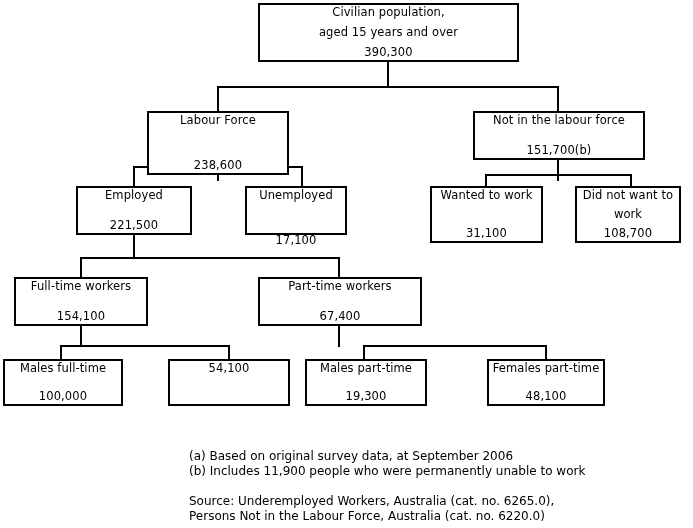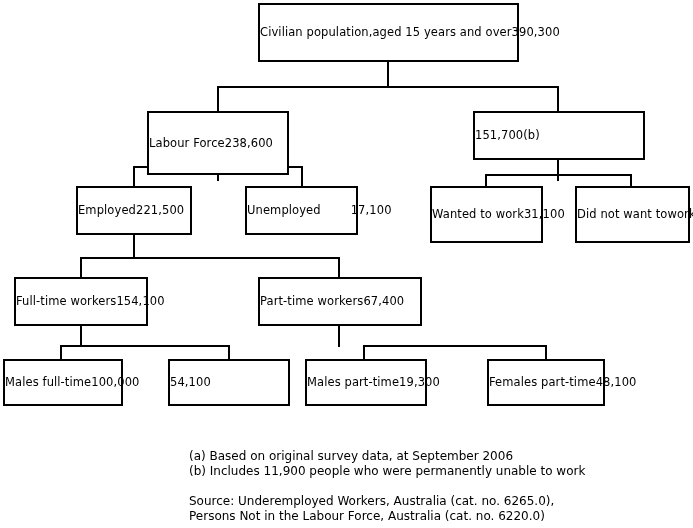--- a/index.html
+++ b/index.html
@@ -16,22 +16,23 @@
     font-family: "DejaVu Sans", "Liberation Sans", sans-serif;
     color: #000000;
     overflow: hidden;
   }
   .node {
     position: absolute;
     box-sizing: border-box;
     border: 2px solid #000000;
     background: #ffffff;
     display: flex;
+    flex-direction: column;
     align-items: center;
-    justify-content: flex-start;
+    justify-content: space-between;
     text-align: center;
     font-size: 11.5px;
     line-height: 15px;
     letter-spacing: 0.1px;
     z-index: 2;
   }
   .node .line {
     display: block;
     white-space: nowrap;
   }
@@ -92,39 +93,40 @@
     <span class="line">aged 15 years and over</span>
     <span class="line">390,300</span>
   </div>
 
   <div class="node" style="left:147px; top:111px; width:142px; height:64px;">
     <span class="line">Labour Force</span>
     <span class="line">238,600</span>
   </div>
 
   <div class="node" style="left:473px; top:111px; width:172px; height:49px;">
+    <span class="line">Not in the labour force</span>
     <span class="line">151,700(b)</span>
   </div>
 
   <div class="node" style="left:76px; top:186px; width:116px; height:49px;">
     <span class="line">Employed</span>
     <span class="line">221,500</span>
   </div>
 
-  <div class="node" style="left:245px; top:186px; width:113px; height:49px;gap:30px;">
+  <div class="node" style="left:245px; top:186px; width:102px; height:49px;gap:30px;">
     <span class="line">Unemployed</span>
     <span class="line">17,100</span>
   </div>
 
   <div class="node" style="left:430px; top:186px; width:113px; height:57px;">
     <span class="line">Wanted to work</span>
     <span class="line">31,100</span>
   </div>
 
-  <div class="node" style="left:575px; top:186px; width:115px; height:57px;">
+  <div class="node" style="left:575px; top:186px; width:106px; height:57px;">
     <span class="line">Did not want to</span>
     <span class="line">work</span>
     <span class="line">108,700</span>
   </div>
 
   <div class="node" style="left:14px; top:277px; width:134px; height:49px;">
     <span class="line">Full-time workers</span>
     <span class="line">154,100</span>
   </div>
 

